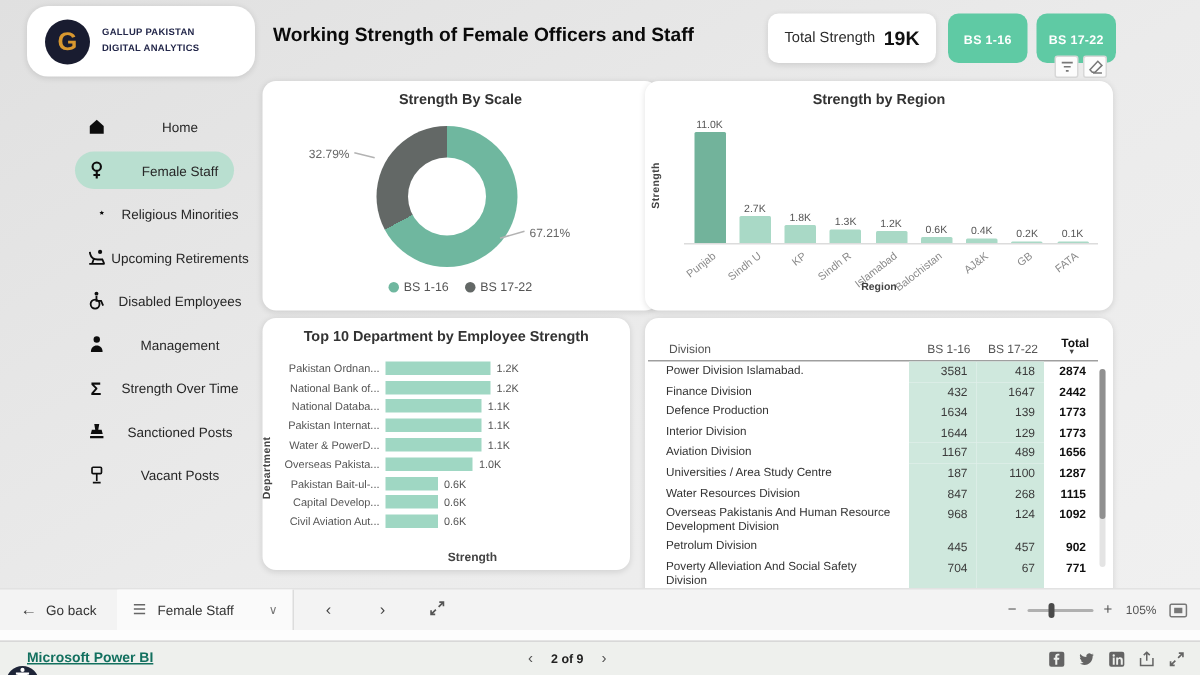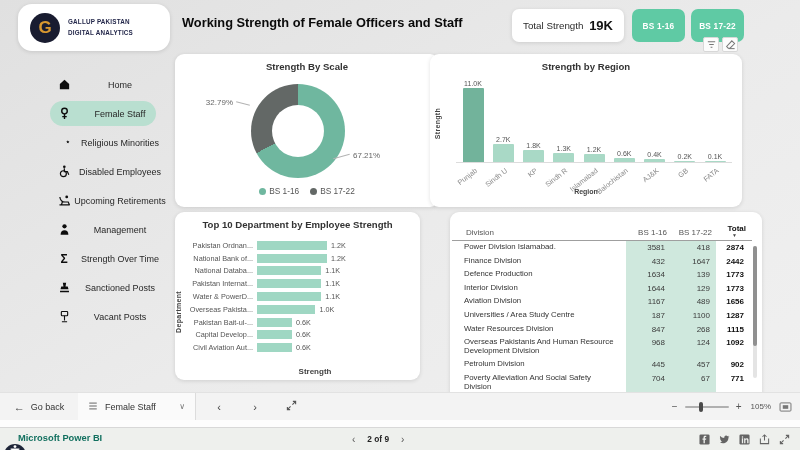--- a/index.html
+++ b/index.html
@@ -65,21 +65,21 @@
   .trow{display:flex;align-items:center;height:12.8px}
   .tlabel{width:74px;text-align:right;font-size:7.3px;color:#555;padding-right:4px;white-space:nowrap;overflow:hidden;box-sizing:border-box}
   .tbarwrap{flex:1;display:flex;align-items:center}
   .tbar{height:9px;display:flex;align-items:center;justify-content:flex-end}
   .tval-in{color:#fff;font-size:7px;padding-right:3px}
   .tval{font-size:7.2px;color:#555;margin-left:4px}
   .top10-ylabel{position:absolute;left:0;top:55px;height:90px;display:flex;align-items:center}
   .top10-xlabel{position:absolute;left:40px;width:200px;top:155px;text-align:center;font-size:8px;font-weight:600;color:#444}
 
   
-  .table-card{left:450px;top:212px;width:312px;height:210px;overflow:hidden}
+  .table-card{left:430px;top:212px;width:312px;height:210px;overflow:hidden}
   .tbl{position:absolute;left:0;right:0;top:8px}
   .thead{display:flex;align-items:flex-end;padding:4px 0 3px 0;border-bottom:1px solid #9f9f9f;margin:0 10px 0 2px;font-size:8px;color:#555}
   .thead .ctot{font-weight:700;color:#111}
   .cdiv{width:176px;box-sizing:border-box;padding-left:14px;padding-right:8px}
   .c116,.c1722{width:45px;text-align:right;box-sizing:border-box;padding-right:6px}
   .ctot{width:30px;text-align:right;box-sizing:border-box;padding-right:2px}
   .sort-arrow{display:block;font-size:5px;line-height:4px;color:#444;text-align:right;padding-right:9px}
   .xrow{display:flex;font-size:8px;color:#3b3b3b;line-height:1.15}
   .xrow>div{padding-top:2.2px;padding-bottom:2.2px}
   .xrow .cdiv{color:#333;font-size:7.8px}
@@ -96,21 +96,21 @@
   .tb-ic{position:absolute;top:0;height:100%;display:flex;align-items:center;justify-content:center;color:#444;font-size:11px;cursor:pointer}
   .zoomctl{position:absolute;right:0;top:0;height:100%;display:flex;align-items:center}
   .zoom-track{position:relative;width:44px;height:2px;background:#b0b0b0;border-radius:1px}
   .zoom-handle{position:absolute;left:14px;top:-4px;width:4px;height:10px;background:#4a4a4a;border-radius:2px}
   .zoom-sign{font-size:10px;color:#555;padding:0 7px;cursor:pointer}
   .zoom-pct{font-size:8px;color:#555;margin:0 8px 0 2px}
   .gapstrip{position:absolute;left:0;right:0;top:420px;height:7px;background:#fdfdfd}
 
   
   .footer{position:absolute;left:0;right:0;top:427px;height:23px;background:#eef0ed;border-top:1px solid #d8d8d8;box-sizing:border-box}
-  .pbi-link{position:absolute;left:18px;top:5px;font-size:9.3px;font-weight:600;color:#12705f;cursor:pointer}
+  .pbi-link{position:absolute;left:18px;top:5px;font-size:9.3px;font-weight:600;color:#12705f;text-decoration:underline;cursor:pointer}
   .pager{position:absolute;left:352px;top:0;height:100%;display:flex;align-items:center;gap:12px}
   .pager .pchev{font-size:10px;color:#555;cursor:pointer}
   .pager .ptext{font-size:8.3px;font-weight:600;color:#222}
   .socials{position:absolute;right:10px;top:0;height:100%;display:flex;align-items:center;gap:9px}
   .soc{display:flex;align-items:center;justify-content:center;cursor:pointer}
 
   .a11y{position:absolute;left:4px;top:444px;width:22px;height:22px;border-radius:50%;background:#1e2538;display:flex;align-items:flex-start;justify-content:center;z-index:5;cursor:pointer}
 </style>
 </head>
 <body>
@@ -171,35 +171,35 @@
             <svg viewBox="0 0 14 14" width="13" height="13" fill="#0d0d0d">
               <path d="M11 12.6A5.6 5.6 0 1 1 11 1.4 4.4 4.4 0 0 0 11 12.6z"></path>
               <path d="M10.6 4.6l.5 1.1 1.2.1-.9.8.3 1.2-1.1-.6-1.1.6.3-1.2-.9-.8 1.2-.1z"></path>
             </svg>
           </span>
           <span class="side-label">Religious Minorities</span>
         </div>
         <div class="side-item">
           <span class="side-icon">
             <svg viewBox="0 0 14 14" width="13" height="13" fill="none" stroke="#0d0d0d" stroke-width="1.3">
+              <circle cx="9.4" cy="3.2" r="1.5" fill="#0d0d0d" stroke="none"></circle>
+              <path d="M2 3.2c.4 3.6 2.4 5.4 5.6 5.4H11l1.4 3.2M4.8 8.4 3.6 11.8M1.6 11.8h11"></path>
+            </svg>
+          </span>
+          <span class="side-label">Upcoming Retirements</span>
+        </div>
+        <div class="side-item">
+          <span class="side-icon">
+            <svg viewBox="0 0 14 14" width="13" height="13" fill="none" stroke="#0d0d0d" stroke-width="1.3">
               <circle cx="5.8" cy="9.4" r="3.2"></circle>
               <circle cx="6.8" cy="1.9" r="1.4" fill="#0d0d0d" stroke="none"></circle>
               <path d="M6.8 3.6v3.5h3.3l1.5 3.4"></path>
             </svg>
           </span>
           <span class="side-label">Disabled Employees</span>
-        </div>
-        <div class="side-item">
-          <span class="side-icon">
-            <svg viewBox="0 0 14 14" width="13" height="13" fill="none" stroke="#0d0d0d" stroke-width="1.3">
-              <circle cx="9.4" cy="3.2" r="1.5" fill="#0d0d0d" stroke="none"></circle>
-              <path d="M2 3.2c.4 3.6 2.4 5.4 5.6 5.4H11l1.4 3.2M4.8 8.4 3.6 11.8M1.6 11.8h11"></path>
-            </svg>
-          </span>
-          <span class="side-label">Upcoming Retirements</span>
         </div>
         <div class="side-item">
           <span class="side-icon">
             <svg viewBox="0 0 14 14" width="13" height="13" fill="#0d0d0d">
               <circle cx="7" cy="3.6" r="2.3"></circle>
               <path d="M2.8 12.6c0-3.1 1.8-4.7 4.2-4.7s4.2 1.6 4.2 4.7z"></path>
             </svg>
           </span>
           <span class="side-label">Management</span>
         </div>

